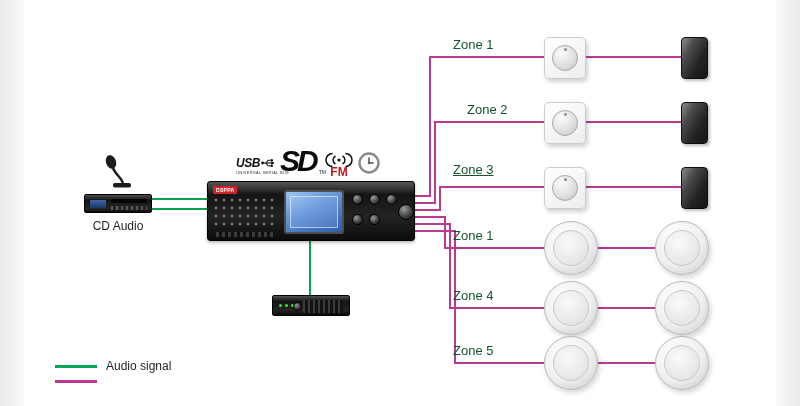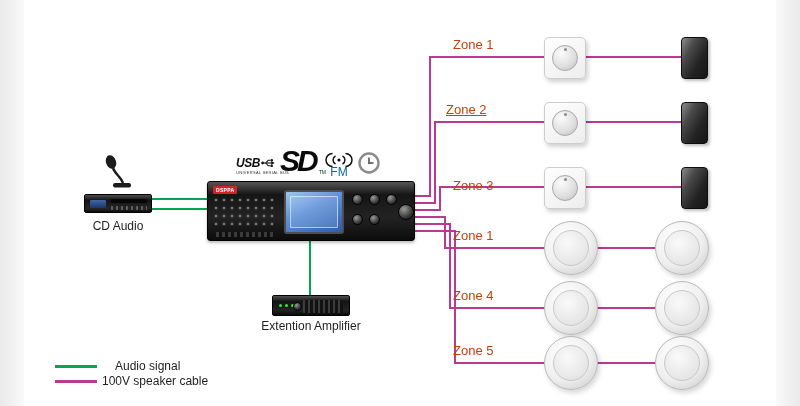--- a/index.html
+++ b/index.html
@@ -5,21 +5,21 @@
   *{box-sizing:border-box;}
   body{margin:0;background:#ffffff;}
   .stage{position:relative;width:800px;height:406px;background:#ffffff;font-family:"Liberation Sans",sans-serif;overflow:hidden;}
   .edge-strip{position:absolute;top:0;height:406px;width:24px;background:linear-gradient(90deg,#e9e9e9,#fafafa);z-index:0;}
   .edge-strip.right{right:0;background:linear-gradient(270deg,#e9e9e9,#fafafa);}
   .wires{position:absolute;left:0;top:0;z-index:1;}
   .wires .g{stroke:#00a651;stroke-width:2;fill:none;}
   .wires .m{stroke:#b93a90;stroke-width:2;fill:none;}
   .device{position:absolute;z-index:2;}
   .label{position:absolute;z-index:3;font-size:12px;color:#1f1f1f;text-align:center;}
-  .zone-label{position:absolute;z-index:3;font-size:13px;color:#c2410c;}
+  .zone-label{position:absolute;z-index:3;font-size:13px;color:#14532d;}
 
   
   .amp{left:207px;top:181px;width:208px;height:60px;background:linear-gradient(180deg,#565656 0%,#151515 22%,#232323 60%,#0c0c0c 100%);border:1px solid #000;border-radius:3px;box-shadow:0 2px 3px rgba(0,0,0,.25);}
   .amp-brand{position:absolute;left:5px;top:4px;background:#d2232a;color:#fff;font-size:5px;font-weight:bold;line-height:8px;padding:0 3px;border-radius:1px;letter-spacing:.3px;}
   .amp-buttons{position:absolute;left:6px;top:16px;width:62px;height:32px;background:radial-gradient(circle at 2px 2px,#7a7a7a 1.2px,rgba(0,0,0,0) 1.7px);background-size:8px 8px;}
   .amp-screen{position:absolute;left:76px;top:8px;width:60px;height:44px;background:linear-gradient(155deg,#9cc6f2 0%,#5b8ed8 45%,#2e5cab 100%);border:2px solid #4f4f4f;border-radius:3px;}
   .amp-screen::after{content:"";position:absolute;inset:4px;border:1px solid rgba(255,255,255,.55);background:rgba(255,255,255,.12);border-radius:1px;}
   .amp-vent{position:absolute;left:8px;top:50px;width:58px;height:5px;background:repeating-linear-gradient(90deg,#3b3b3b 0 3px,#101010 3px 6px);}
   .knob{position:absolute;width:11px;height:11px;border-radius:50%;background:radial-gradient(circle at 35% 30%,#9a9a9a,#3a3a3a 60%,#141414);border:1px solid #000;}
   .knob.big{width:16px;height:16px;}
@@ -47,21 +47,21 @@
 
   
   .usb-logo{position:absolute;left:236px;top:156px;z-index:2;width:46px;}
   .usb-row{display:flex;align-items:center;gap:1px;}
   .usb-text{font-size:12px;font-weight:bold;font-style:italic;color:#111;letter-spacing:-.5px;}
   .usb-sub{font-size:4px;color:#333;letter-spacing:.3px;white-space:nowrap;}
   .sd-logo{position:absolute;left:280px;top:147px;z-index:2;display:flex;align-items:flex-end;}
   .sd-text{font-size:30px;font-weight:bold;font-style:italic;letter-spacing:-3px;color:#0a0a0a;line-height:28px;}
   .sd-tm{font-size:5px;color:#222;margin-left:3px;}
   .fm-logo{position:absolute;left:322px;top:148px;z-index:2;width:34px;display:flex;flex-direction:column;align-items:center;}
-  .fm-text{font-size:12px;font-weight:normal;color:#0369a1;margin-top:-3px;}
+  .fm-text{font-size:12px;font-weight:bold;color:#b91c1c;margin-top:-3px;}
   .clock-icon{position:absolute;left:357px;top:151px;z-index:2;}
   .mic-icon{position:absolute;left:100px;top:154px;z-index:2;}
 
   
   .legend-swatch{position:absolute;z-index:3;width:42px;height:3px;}
   .legend-swatch.green{background:#00a651;}
   .legend-swatch.magenta{background:#b93a90;}
   .legend-text{position:absolute;z-index:3;font-size:12px;color:#1f1f1f;}
 </style>
 </head>
@@ -150,25 +150,24 @@
 
   <div class="device extamp">
     <div class="ext-leds">
         <span></span>
         <span></span>
         <span></span>
       </div>
     <div class="ext-knob"></div>
     <div class="ext-grill"></div>
   </div>
-  <div class="label" style="left:251px;top:319px;width:120px;">Extention Amplifier</div>
 
   <div class="zone-label" style="left:453px;top:37px;">Zone 1</div>
-  <div class="zone-label" style="left:446px;top:102px;text-decoration:underline;">Zone 2</div>
-  <div class="zone-label" style="left:453px;top:178px;">Zone 3</div>
+  <div class="zone-label" style="left:467px;top:102px;">Zone 2</div>
+  <div class="zone-label" style="left:453px;top:162px;text-decoration:underline;">Zone 3</div>
   <div class="zone-label" style="left:453px;top:228px;">Zone 1</div>
   <div class="zone-label" style="left:453px;top:288px;">Zone 4</div>
   <div class="zone-label" style="left:453px;top:343px;">Zone 5</div>
 
   <div class="device volctrl" style="left:544px;top:37px;">
     <div class="vol-knob"></div>
   </div>
   <div class="device wallspk" style="left:681px;top:37px;"></div>
 
   <div class="device volctrl" style="left:544px;top:102px;">
@@ -196,16 +195,15 @@
     </div>
 
   <div class="device ceilspk" style="left:544px;top:336px;">
       <div class="ceil-inner"></div>
     </div>
   <div class="device ceilspk" style="left:655px;top:336px;">
       <div class="ceil-inner"></div>
     </div>
 
   <div class="legend-swatch green" style="left:55px;top:365px;"></div>
-  <div class="legend-text" style="left:115px;top:359px;">Audio signal</div>
+  <div class="legend-text" style="left:106px;top:359px;">Audio signal</div>
   <div class="legend-swatch magenta" style="left:55px;top:380px;"></div>
-  <div class="legend-text" style="left:102px;top:374px;">100V speaker cable</div>
 </div>
 
 </body></html>

